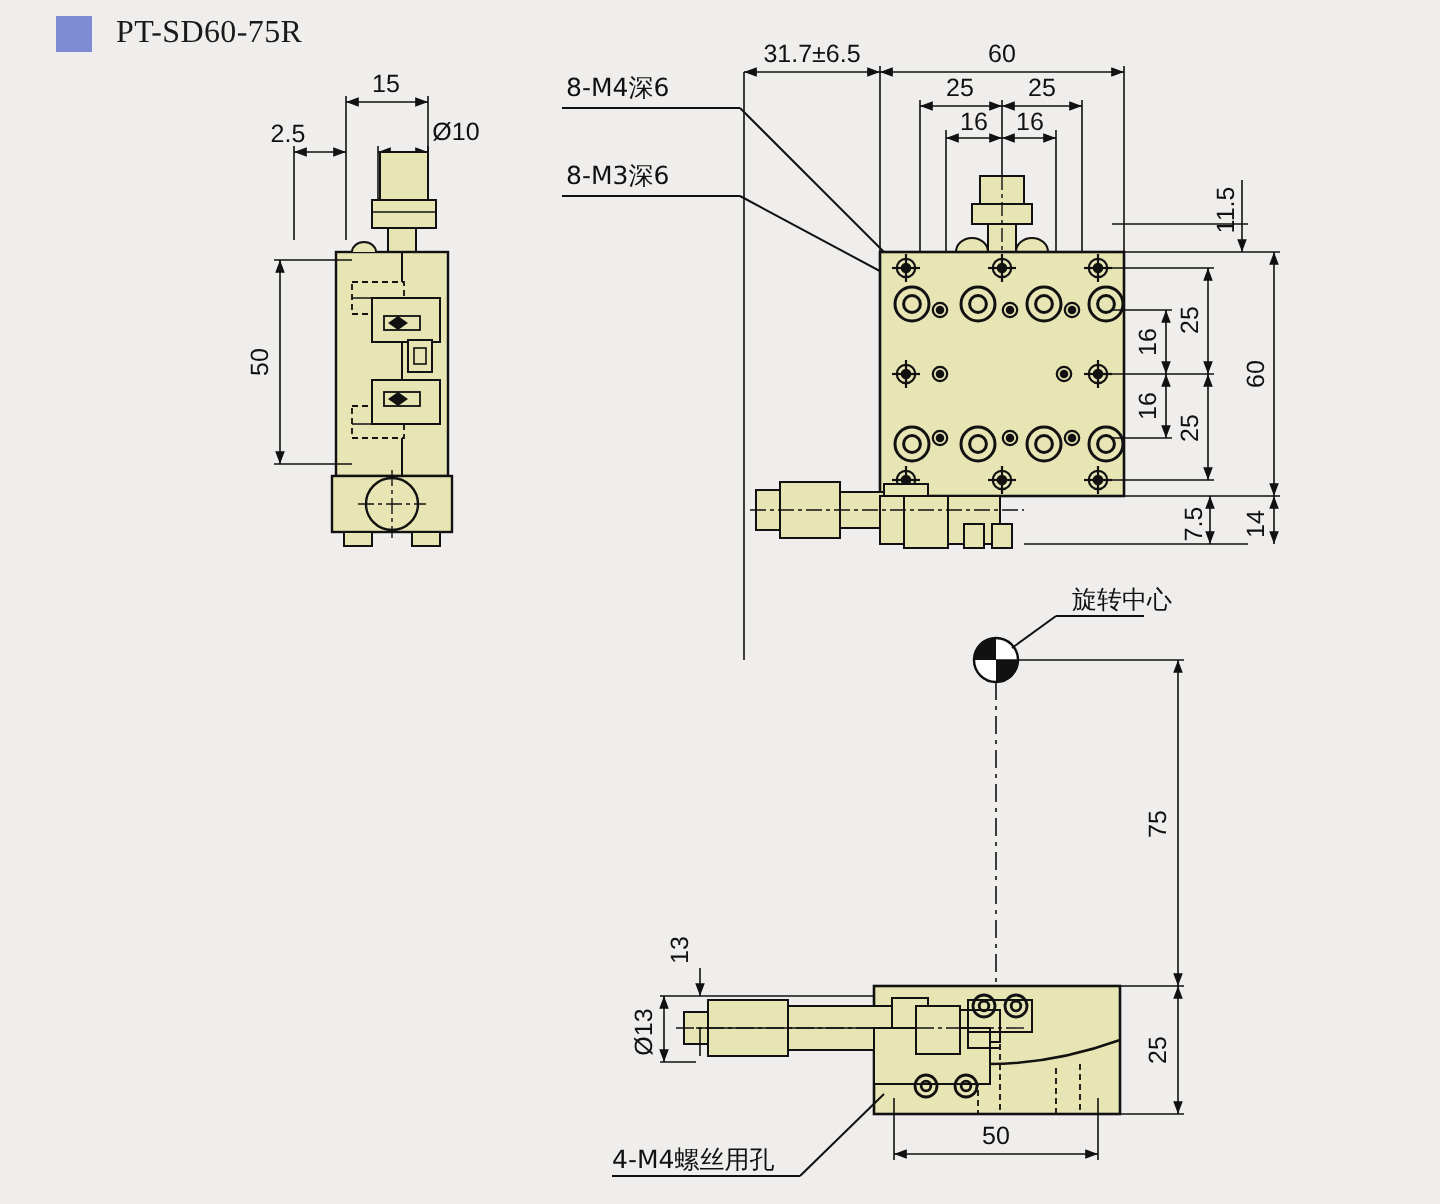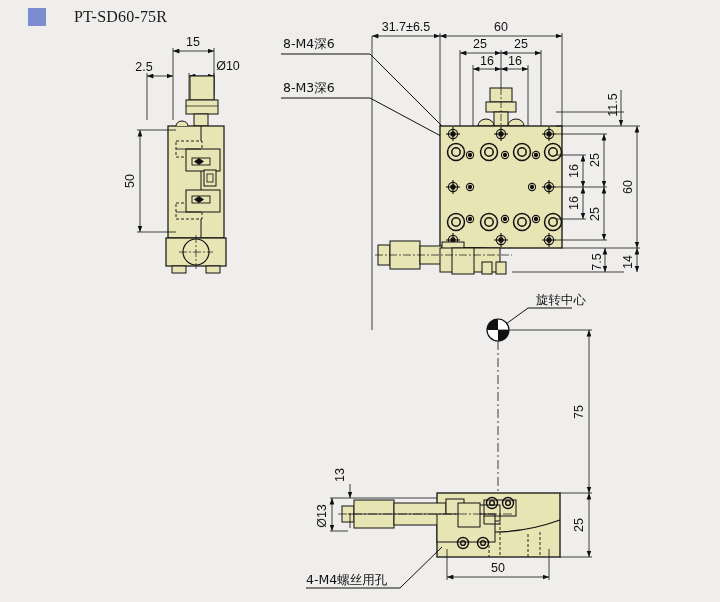--- a/index.html
+++ b/index.html
@@ -7,21 +7,21 @@
   body{
     width:720px;height:602px;
     background:#efeeec;
     font-family:"Liberation Serif", serif;
     overflow:hidden;
     position:relative;
   }
   #sheet{position:absolute;left:0;top:0;width:720px;height:602px;}
   #title-row{
     position:absolute;left:28px;top:8px;
-    display:flex;align-items:center;gap:28px;
+    display:flex;align-items:center;gap:12px;
   }
   #title-swatch{
     width:18px;height:18px;background:#7b8dd0;display:block;
   }
   #title-text{
     font-family:"Liberation Serif", serif;
     font-size:16px;color:#1a1a1a;letter-spacing:.2px;white-space:nowrap;
   }
   svg{display:block;position:absolute;left:0;top:0;}
   text{font-family:"Liberation Sans", sans-serif;fill:#111;}

